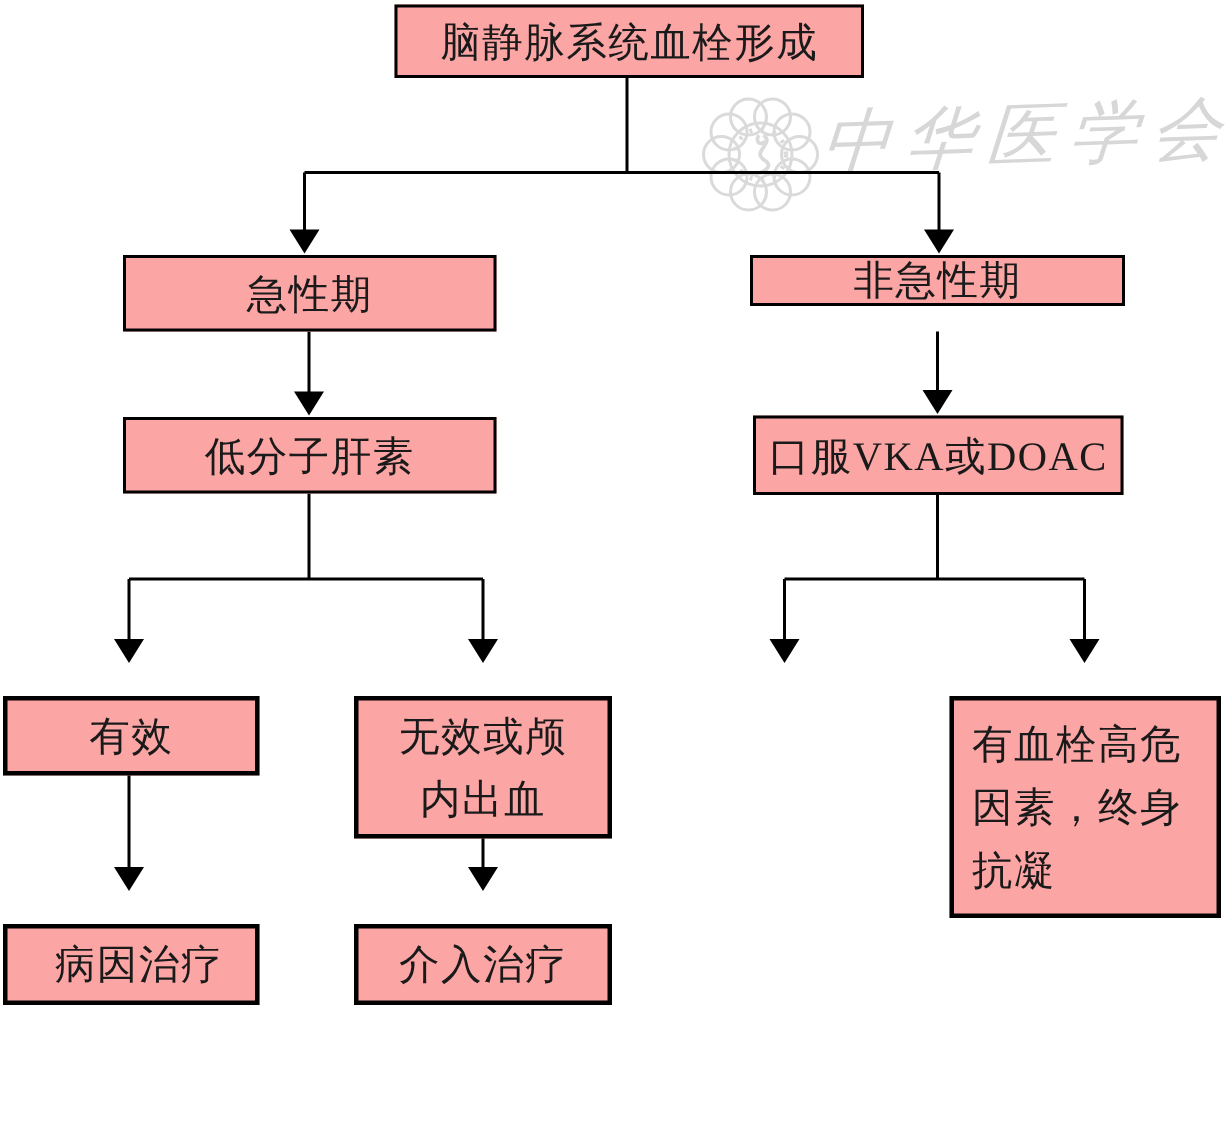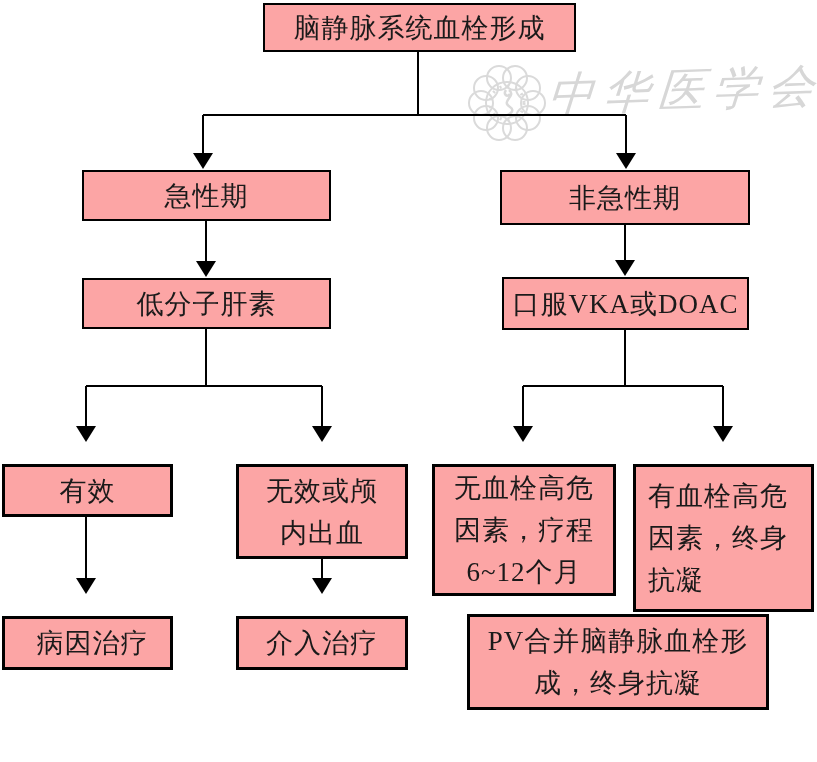--- a/index.html
+++ b/index.html
@@ -24,21 +24,21 @@
     letter-spacing:1px;
     line-height:42px;
     white-space:pre-line;
     z-index:2;
   }
   .thick{border-width:3px;margin-top:21px;}
   .left-align{justify-content:flex-start;text-align:left;padding-left:12px;}
   
   #n-root        {left:263px;top:3px;  width:313px;height:49px;}
   #n-acute       {left:82px; top:170px;width:249px;height:51px;text-align:center;}
-  #n-nonacute    {left:500px;top:170px;width:250px;height:55px;}
+  #n-nonacute    {left:500px;top:170px;width:250px;height:34px;}
   #n-lmwh        {left:82px; top:278px;width:249px;height:51px;}
   #n-oral        {left:502px;top:277px;width:247px;height:53px;}
   #n-effective   {left:2px;  top:443px;width:171px;height:53px;}
   #n-ineffective {left:236px;top:443px;width:172px;height:95px;}
   #n-norisk      {left:432px;top:443px;width:184px;height:132px;}
   #n-risk        {left:633px;top:443px;width:181px;height:148px;}
   #n-etiology    {left:2px;  top:595px;width:171px;height:54px;padding-left:10px;}
   #n-intervention{left:236px;top:595px;width:172px;height:54px;}
   #n-pv          {left:467px;top:593px;width:302px;height:96px;}
   #connectors{
@@ -123,38 +123,29 @@
 
   <div id="n-effective" class="node thick">
     <span>有效</span>
   </div>
 
   <div id="n-ineffective" class="node thick">
     <span>无效或颅
 内出血</span>
   </div>
 
-  <div id="n-norisk" class="node thick">
-    <span>无血栓高危
-因素，疗程
-6~12个月</span>
-  </div>
 
   <div id="n-risk" class="node thick left-align">
     <span>有血栓高危
 因素，终身
 抗凝</span>
   </div>
 
   <div id="n-etiology" class="node thick">
     <span>病因治疗</span>
   </div>
 
   <div id="n-intervention" class="node thick">
     <span>介入治疗</span>
   </div>
 
-  <div id="n-pv" class="node thick">
-    <span>PV合并脑静脉血栓形
-成，终身抗凝</span>
-  </div>
 
 </div>
 
 </body></html>

